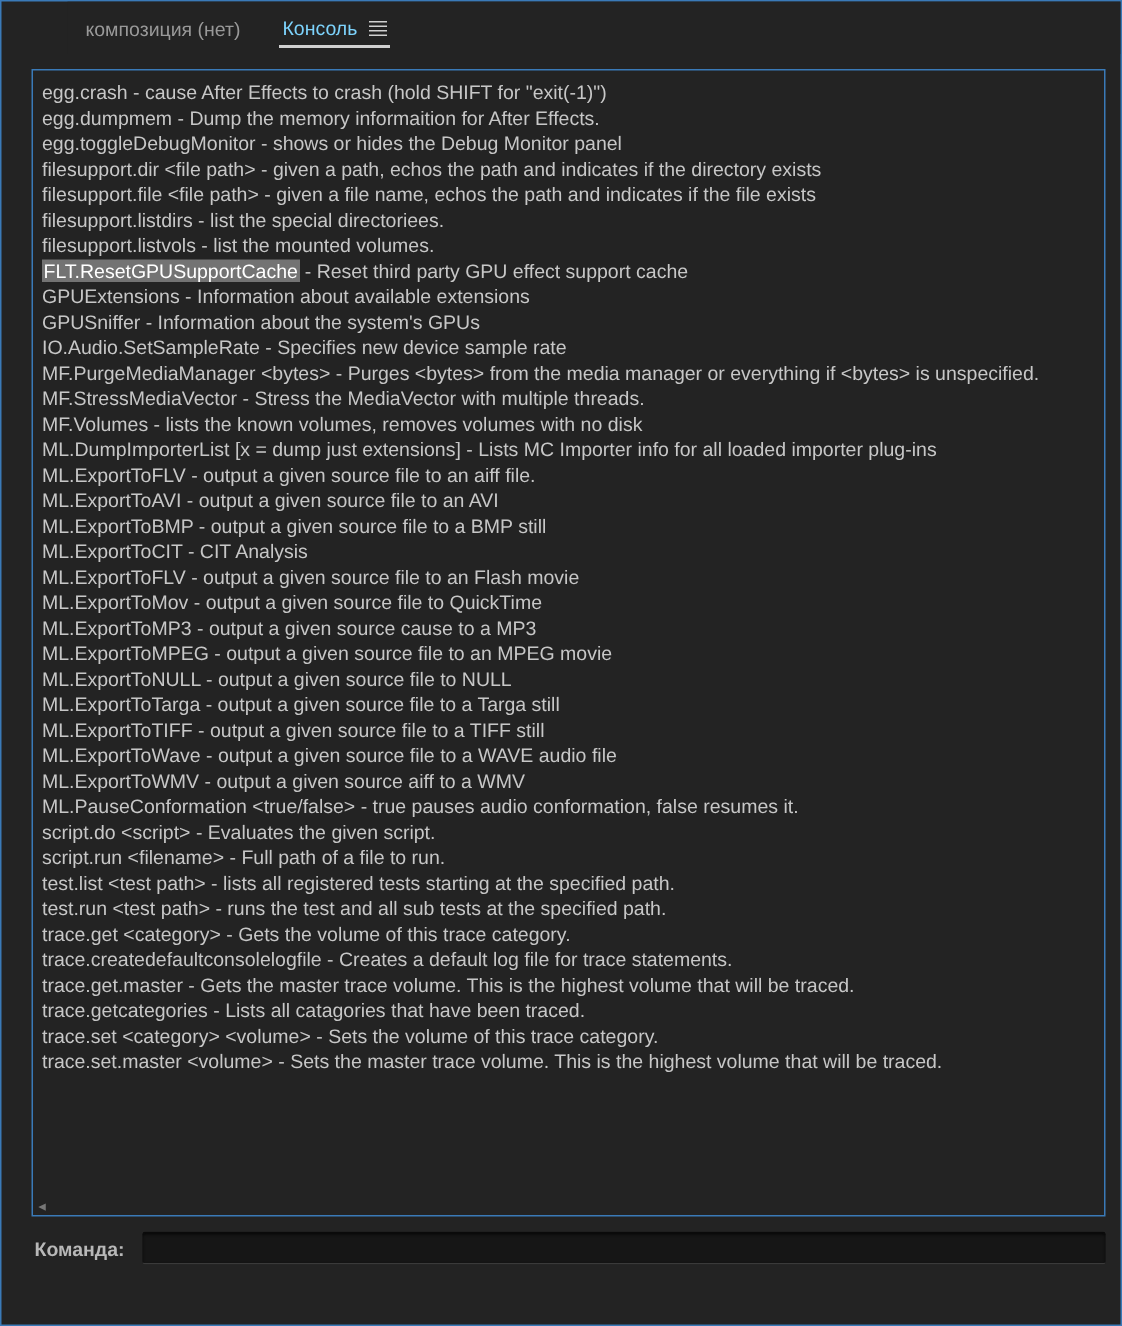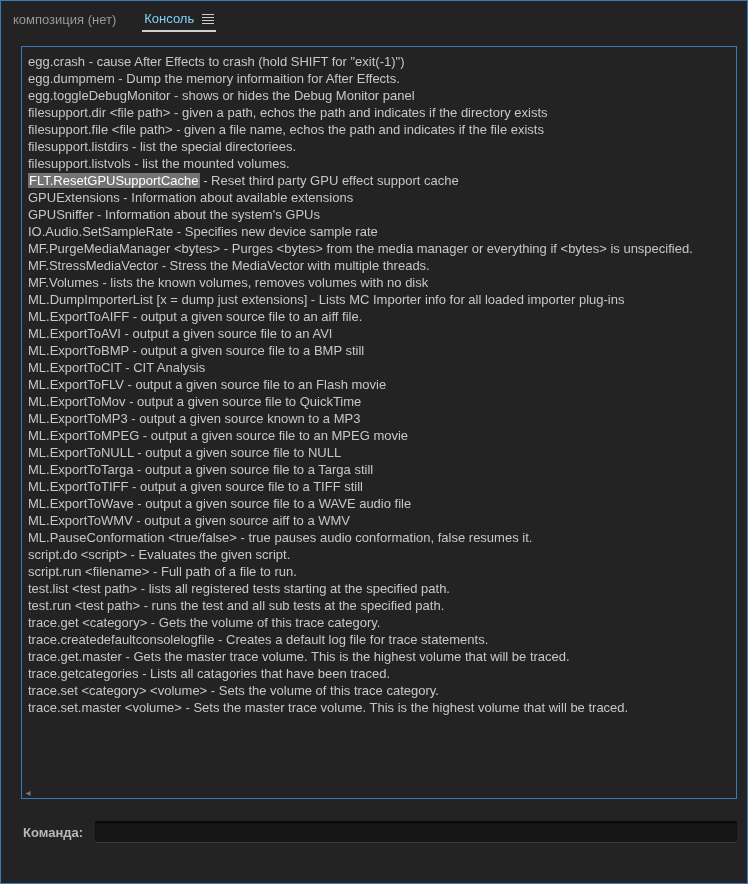--- a/index.html
+++ b/index.html
@@ -22,20 +22,21 @@
       height: 100%;
       display: flex;
       flex-direction: column;
     }
     .tab-bar {
       display: flex;
       align-items: center;
       padding: 6px 10px 4px 10px;
       gap: 24px;
       background: #232323;
+      margin-left: 44px;
     }
     .tab {
       color: #999;
       padding: 4px 2px;
       cursor: pointer;
       display: flex;
       align-items: center;
       gap: 8px;
     }
     .tab.active {
@@ -49,21 +50,21 @@
       cursor: pointer;
     }
     .menu-icon-lines span {
       display: block;
       width: 12px;
       height: 1px;
       background: #d0d0d0;
     }
     .console-area {
       flex: 1;
-      margin: 10px 10px 12px 20px;
+      margin: 10px 10px 0 20px;
       border: 1px solid #3a7ab8;
       background: #232323;
       overflow: auto;
       position: relative;
       padding-bottom: 12px;
     }
     .console-content {
       padding: 6px 6px 6px 6px;
       font-size: 13px;
       line-height: 17px;
@@ -143,27 +144,27 @@
         <div class="console-line">filesupport.listdirs - list the special directoriees.</div>
         <div class="console-line">filesupport.listvols - list the mounted volumes.</div>
         <div class="console-line"><span class="highlight">FLT.ResetGPUSupportCache</span><span> - Reset third party GPU effect support cache</span></div>
         <div class="console-line">GPUExtensions - Information about available extensions</div>
         <div class="console-line">GPUSniffer - Information about the system's GPUs</div>
         <div class="console-line">IO.Audio.SetSampleRate - Specifies new device sample rate</div>
         <div class="console-line">MF.PurgeMediaManager &lt;bytes&gt; - Purges &lt;bytes&gt; from the media manager or everything if &lt;bytes&gt; is unspecified.</div>
         <div class="console-line">MF.StressMediaVector - Stress the MediaVector with multiple threads.</div>
         <div class="console-line">MF.Volumes - lists the known volumes, removes volumes with no disk</div>
         <div class="console-line">ML.DumpImporterList [x = dump just extensions]  - Lists MC Importer info for all loaded importer plug-ins</div>
-        <div class="console-line">ML.ExportToAIFF - output a given source file to an aiff file.</div>
+        <div class="console-line">ML.ExportToFLV - output a given source file to an aiff file.</div>
         <div class="console-line">ML.ExportToAVI - output a given source file to an AVI</div>
         <div class="console-line">ML.ExportToBMP - output a given source file to a BMP still</div>
         <div class="console-line">ML.ExportToCIT - CIT Analysis</div>
         <div class="console-line">ML.ExportToFLV - output a given source file to an Flash movie</div>
         <div class="console-line">ML.ExportToMov - output a given source file to QuickTime</div>
-        <div class="console-line">ML.ExportToMP3 - output a given source known to a MP3</div>
+        <div class="console-line">ML.ExportToMP3 - output a given source cause to a MP3</div>
         <div class="console-line">ML.ExportToMPEG - output a given source file to an MPEG movie</div>
         <div class="console-line">ML.ExportToNULL - output a given source file to NULL</div>
         <div class="console-line">ML.ExportToTarga - output a given source file to a Targa still</div>
         <div class="console-line">ML.ExportToTIFF - output a given source file to a TIFF still</div>
         <div class="console-line">ML.ExportToWave - output a given source file to a WAVE audio file</div>
         <div class="console-line">ML.ExportToWMV - output a given source aiff to a WMV</div>
         <div class="console-line">ML.PauseConformation &lt;true/false&gt; - true pauses audio conformation, false resumes it.</div>
         <div class="console-line">script.do &lt;script&gt; - Evaluates the given script.</div>
         <div class="console-line">script.run &lt;filename&gt; - Full path of a file to run.</div>
         <div class="console-line">test.list &lt;test path&gt; - lists all registered tests starting at the specified path.</div>

